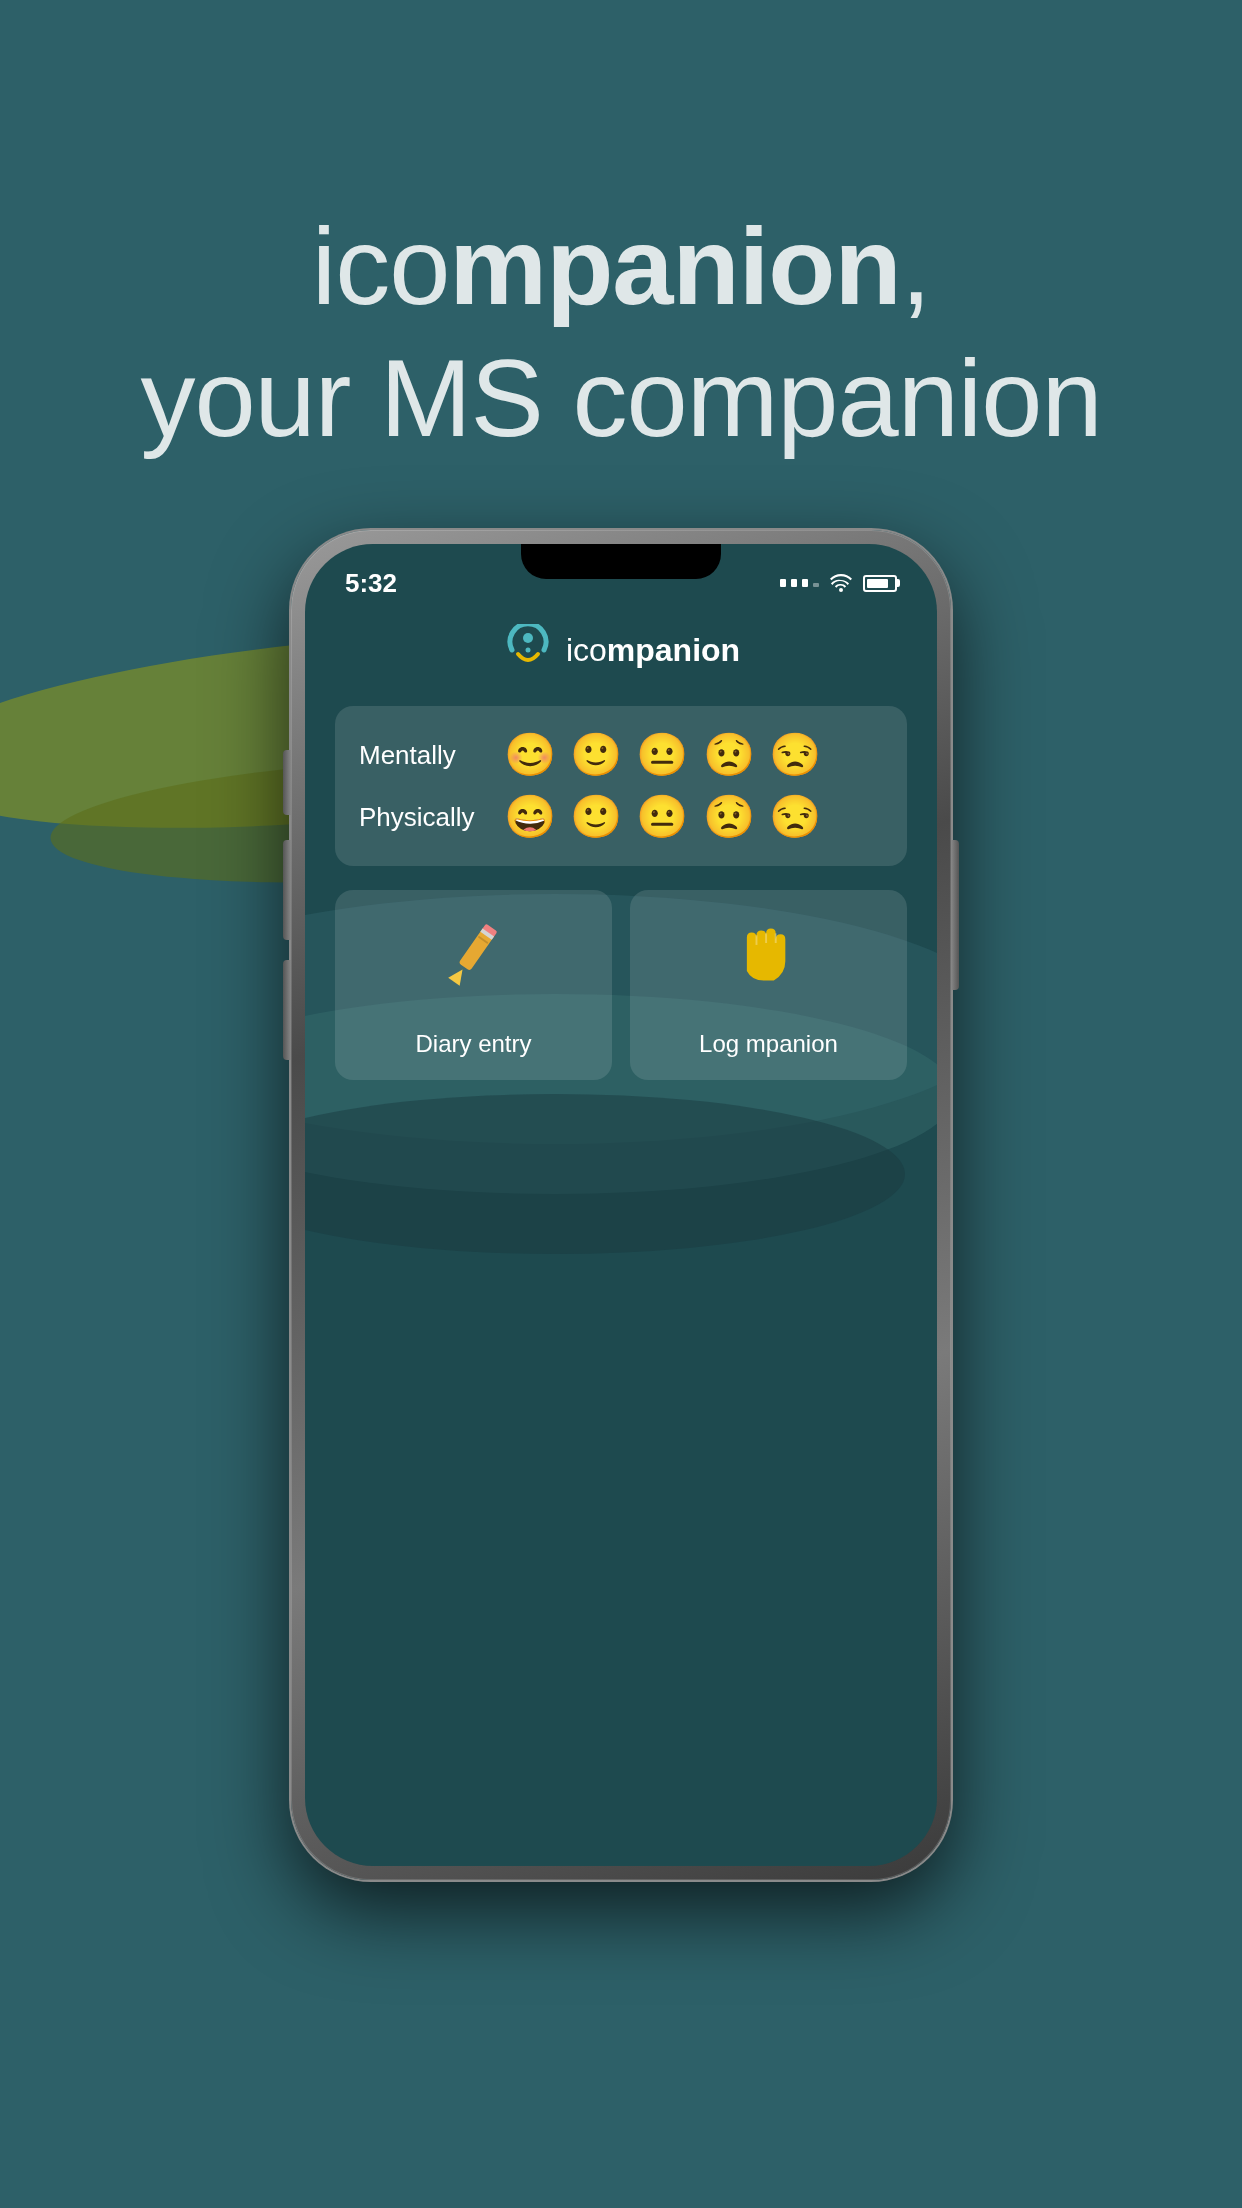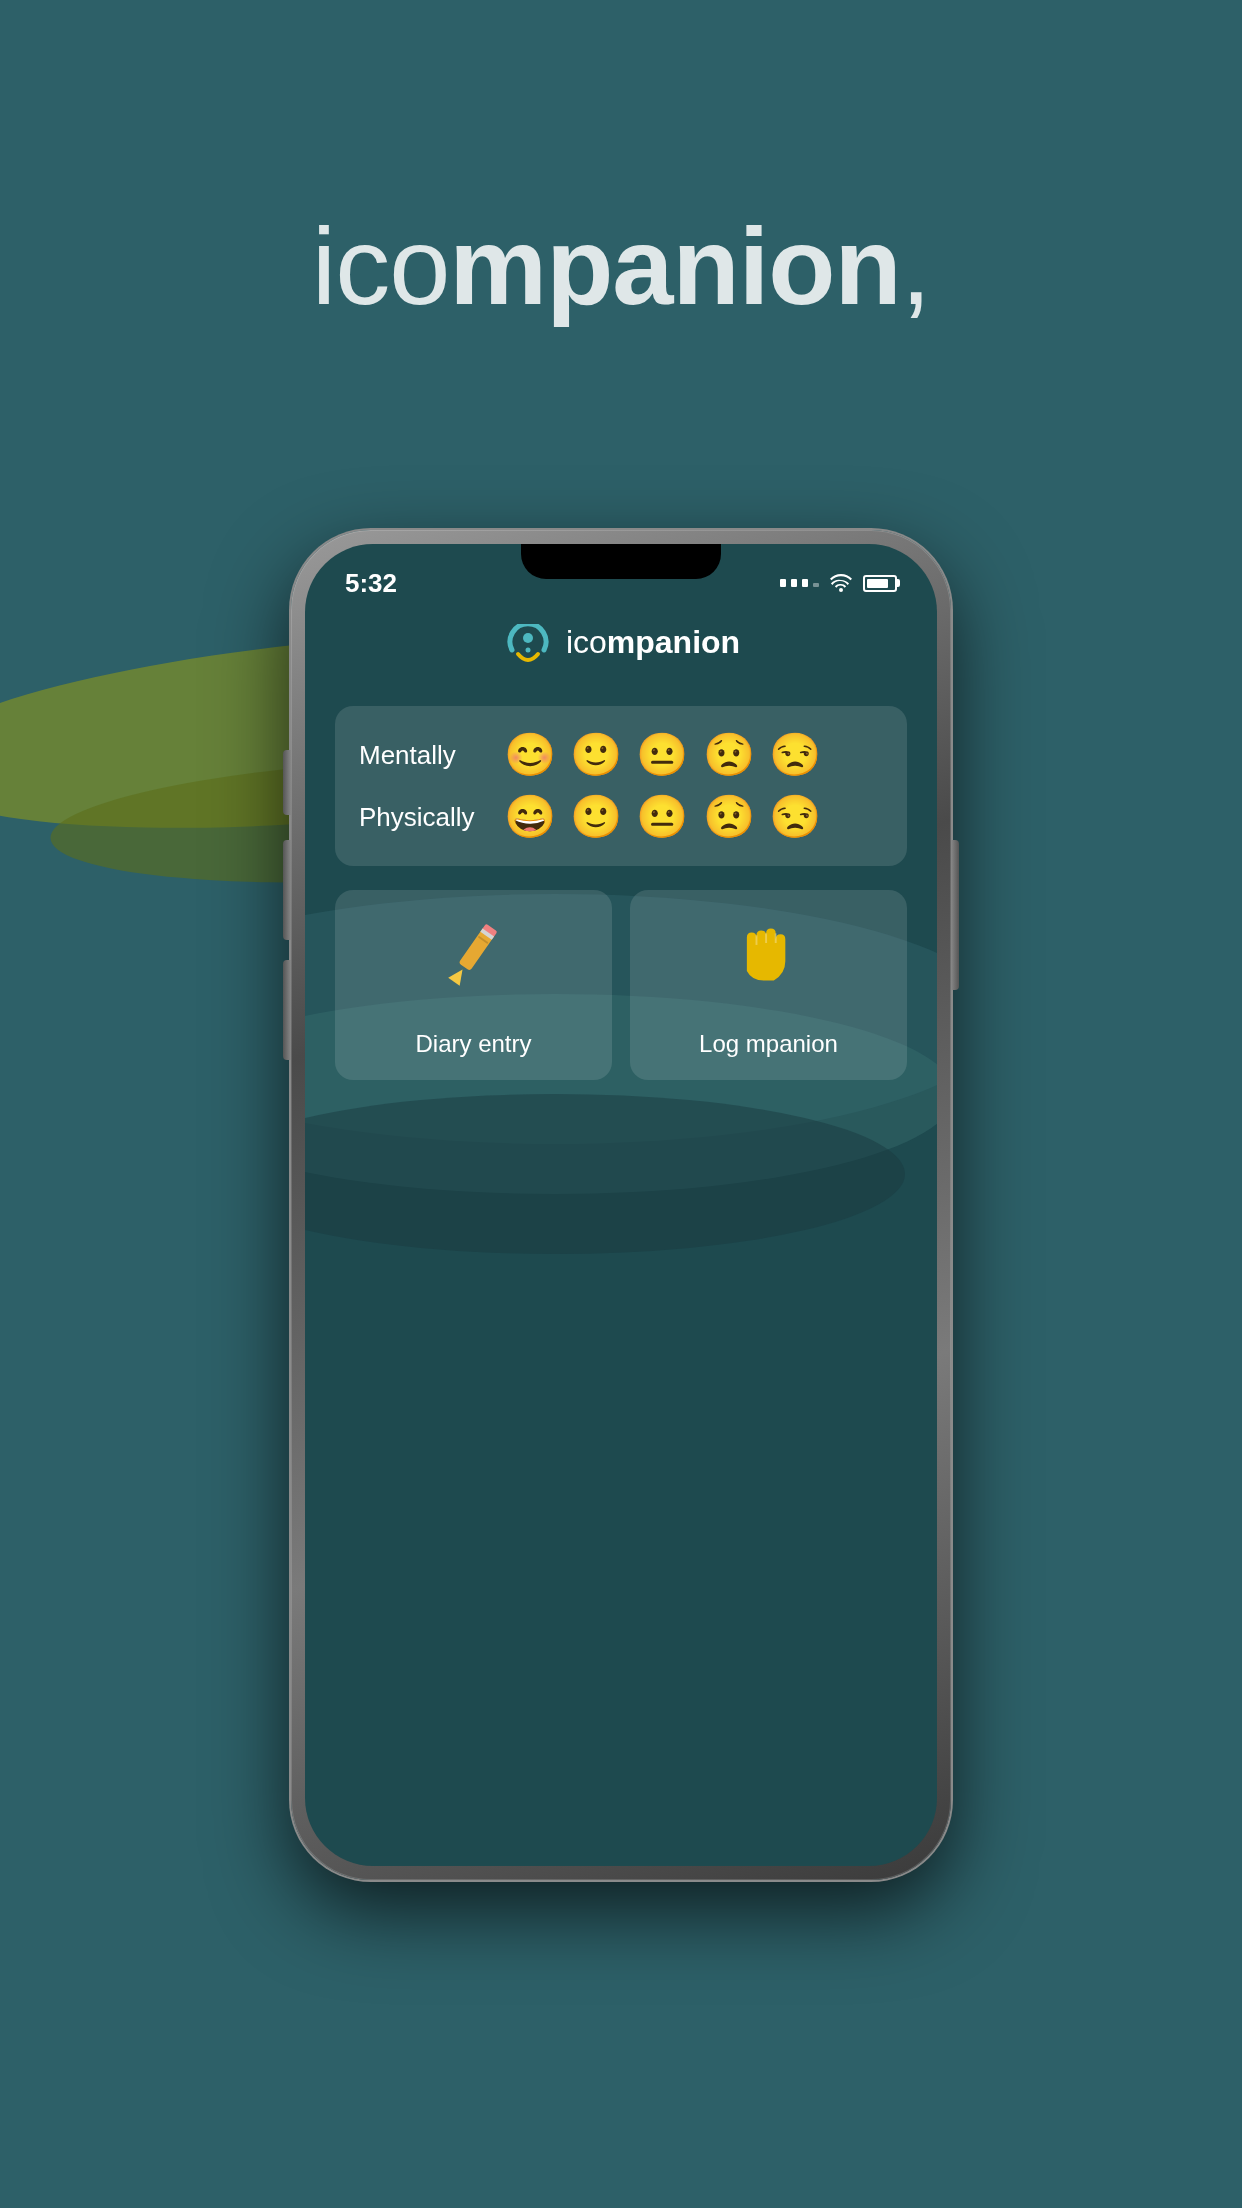--- a/index.html
+++ b/index.html
@@ -252,20 +252,21 @@
     
     .app-content {
       position: relative;
       z-index: 5;
       padding: 0 30px;
     }
 
     
     .logo-row {
       display: flex;
+      align-items: center;
       justify-content: center;
       gap: 12px;
       margin-top: 20px;
       margin-bottom: 30px;
     }
 
     .logo-icon {
       width: 52px;
       height: 52px;
     }
@@ -367,20 +368,23 @@
   </style>
 </head>
 <body>
 
 <div class="bg-stroke-1"></div>
 <div class="bg-stroke-2"></div>
 
 <div class="hero-text">
   <div class="hero-title">
     ico<span class="bold">mpanion</span>,
+  </div>
+  <div class="hero-title">
+    <span>your MS companion</span>
   </div>
 </div>
 
 <div class="phone-container">
   <div class="phone-frame">
 
     <div class="side-button-left-1"></div>
     <div class="side-button-left-2"></div>
     <div class="side-button-left-3"></div>
     <div class="side-button-right"></div>

